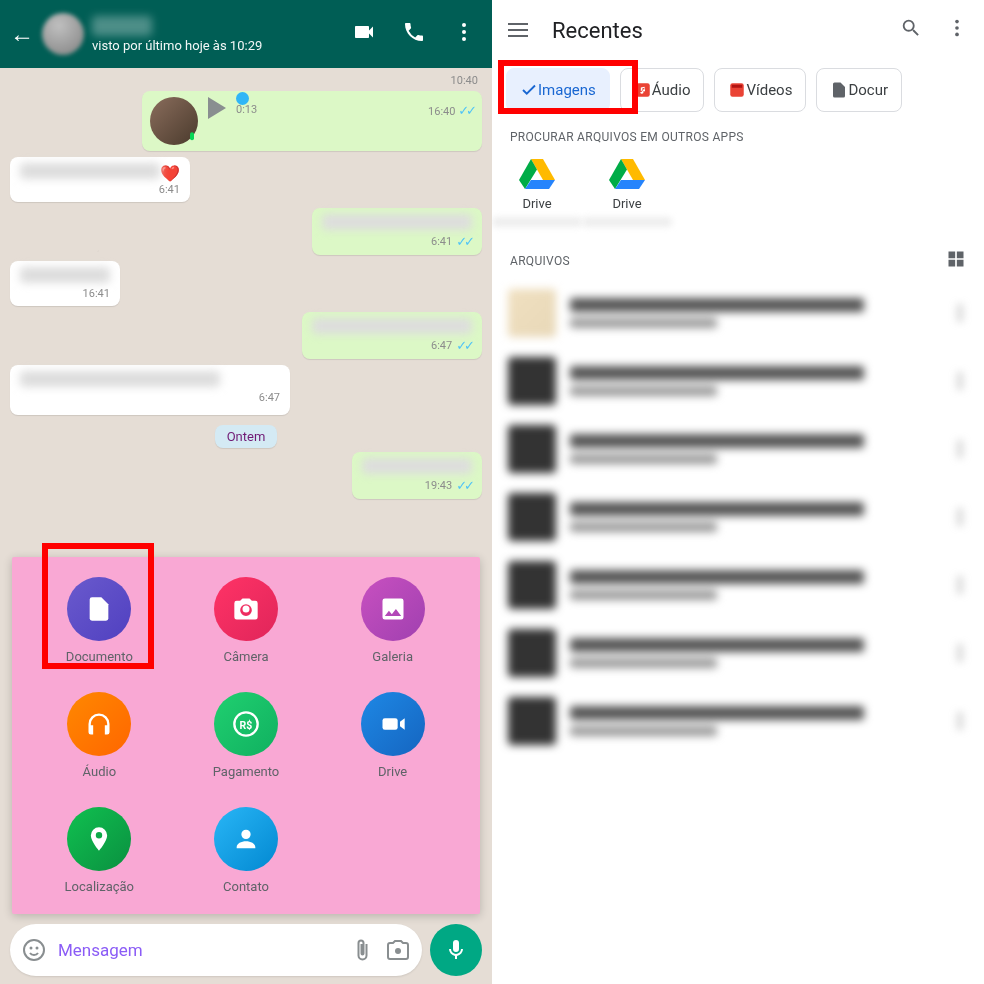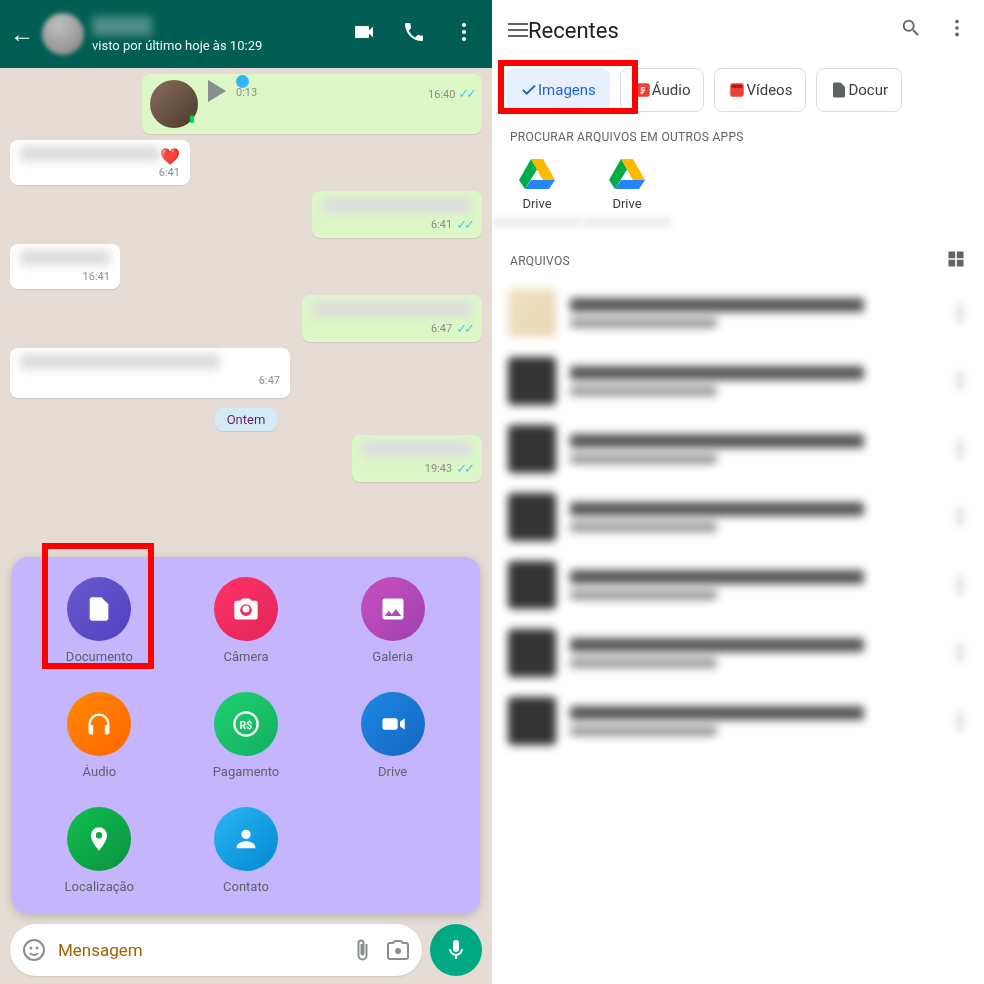--- a/index.html
+++ b/index.html
@@ -33,45 +33,45 @@
 .audio-bubble { display: flex; align-items: flex-start; gap: 10px; padding: 6px 8px; min-width: 340px; }
 .audio-avatar { width: 48px; height: 48px; border-radius: 50%; background: linear-gradient(135deg,#8a6d5c,#4a3a2c); position: relative; }
 .audio-mic { position: absolute; bottom: -2px; right: -2px; width: 16px; height: 16px; fill: #06d755; }
 .play-btn { width: 0; height: 0; border-left: 18px solid #898e90; border-top: 11px solid transparent; border-bottom: 11px solid transparent; }
 .audio-track { flex: 1; height: 3px; background: #c8d1d6; border-radius: 2px; position: relative; }
 .audio-dot { position: absolute; left: 0; top: -5px; width: 13px; height: 13px; background: #30b6f6; border-radius: 50%; }
 .audio-meta { display: flex; justify-content: space-between; width: 100%; }
 
 .date-chip { align-self: center; background: #d4eaf4; color: #701a75; font-size: 13px; padding: 4px 12px; border-radius: 8px; margin: 4px auto; box-shadow: 0 1px 1px rgba(0,0,0,.1); }
 
-.attach-sheet { position: absolute; bottom: 70px; left: 12px; right: 12px; background: #c4b5fd; border-radius: 16px; box-shadow: 0 2px 10px rgba(0,0,0,.2); padding: 20px 14px; display: grid; grid-template-columns: repeat(3,1fr); row-gap: 28px; }
+.attach-sheet { position: absolute; bottom: 70px; left: 12px; right: 12px; background: #f9a8d4; border-radius: 2px; box-shadow: 0 2px 10px rgba(0,0,0,.2); padding: 20px 14px; display: grid; grid-template-columns: repeat(3,1fr); row-gap: 28px; }
 .attach-item { display: flex; flex-direction: column; align-items: center; gap: 8px; position: relative; }
 .attach-circle { width: 64px; height: 64px; border-radius: 50%; display: flex; align-items: center; justify-content: center; }
 .attach-circle svg { width: 28px; height: 28px; fill: #fff; }
 .attach-label { font-size: 13px; color: #5f6368; }
 .c-doc { background: linear-gradient(135deg,#6a5acd,#5040c0); }
 .c-cam { background: linear-gradient(135deg,#ff3366,#e0255a); }
 .c-gal { background: linear-gradient(135deg,#c850c0,#a040b0); }
 .c-aud { background: linear-gradient(135deg,#ff8800,#ff6600); }
 .c-pay { background: linear-gradient(135deg,#20d070,#10b060); }
 .c-room { background: linear-gradient(135deg,#1e88e5,#1565c0); }
 .c-loc { background: linear-gradient(135deg,#10c050,#0a9040); }
 .c-con { background: linear-gradient(135deg,#29b6f6,#0288d1); }
 .red-box { position: absolute; border: 6px solid #ff0000; }
 .red-box.left { top: -14px; left: 30px; width: 112px; height: 126px; }
 
 .input-bar { position: absolute; bottom: 8px; left: 10px; right: 10px; display: flex; gap: 8px; align-items: center; }
 .input-field { flex: 1; background: #fff; border-radius: 26px; height: 52px; display: flex; align-items: center; padding: 0 12px; gap: 12px; box-shadow: 0 1px 2px rgba(0,0,0,.1); }
 .input-field svg { width: 24px; height: 24px; fill: #898e90; }
-.input-placeholder { flex: 1; color: #a16207; font-size: 17px; }
+.input-placeholder { flex: 1; color: #8b5cf6; font-size: 17px; }
 .send-fab { width: 52px; height: 52px; border-radius: 50%; background: #00a884; display: flex; align-items: center; justify-content: center; }
 .send-fab svg { width: 24px; height: 24px; fill: #fff; }
 
 
-.fp-header { height: 60px; display: flex; align-items: center; padding: 12px 16px; }
+.fp-header { height: 60px; display: flex; align-items: center; padding: 12px 16px; gap: 24px; }
 .hamburger div { width: 20px; height: 2px; background: #5f6368; margin: 4px 0; }
 .fp-title { font-size: 22px; color: #202124; flex: 1; }
 .fp-header-actions { display: flex; gap: 24px; }
 .fp-header-actions svg { width: 22px; height: 22px; fill: #5f6368; }
 
 .chip-row { display: flex; gap: 10px; padding: 8px 14px; position: relative; overflow: hidden; }
 .chip { display: flex; align-items: center; gap: 0; border: 1px solid #dadce0; border-radius: 8px; padding: 12px 13px; font-size: 15px; color: #3c4043; white-space: nowrap; }
 .chip.selected { background: #e8f0fe; border-color: #e8f0fe; color: #1967d2; }
 .chip-icon { width: 18px; height: 18px; }
 .check-icon { stroke: #1967d2; stroke-width: 2.5; fill: none; }
@@ -117,20 +117,21 @@
           </svg></span>
       <span class="header-icon"><svg viewBox="0 0 24 24">
             <circle cx="12" cy="5" r="2"></circle>
             <circle cx="12" cy="12" r="2"></circle>
             <circle cx="12" cy="19" r="2"></circle>
           </svg></span>
     </div>
   </div>
 
   <div class="chat-body">
+    <div class="timestamp-float">10:40</div>
 
     <div class="msg-row out">
       <div class="bubble out audio-bubble">
         <div class="audio-avatar">
           <svg class="audio-mic" viewBox="0 0 24 24">
               <path d="M12 14a3 3 0 003-3V5a3 3 0 00-6 0v6a3 3 0 003 3z"></path>
             </svg>
         </div>
         <div class="play-btn"></div>
         <div style="flex:1;display:flex;flex-direction:column;gap:6px">

